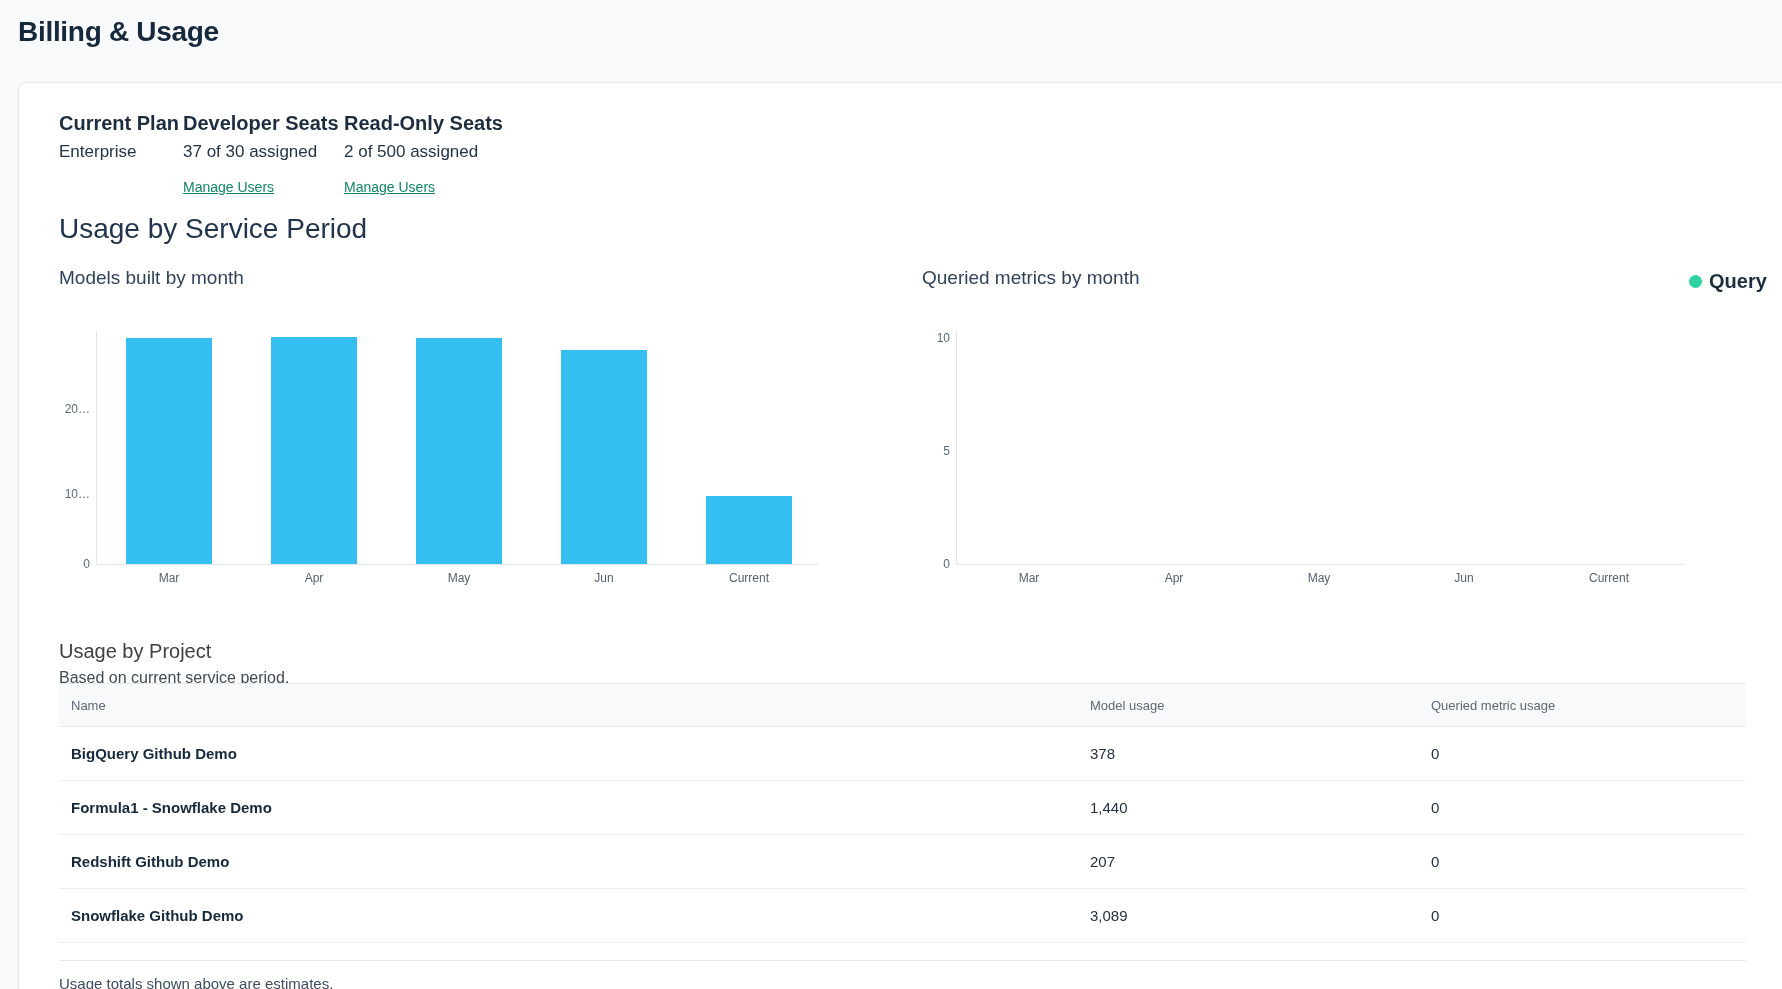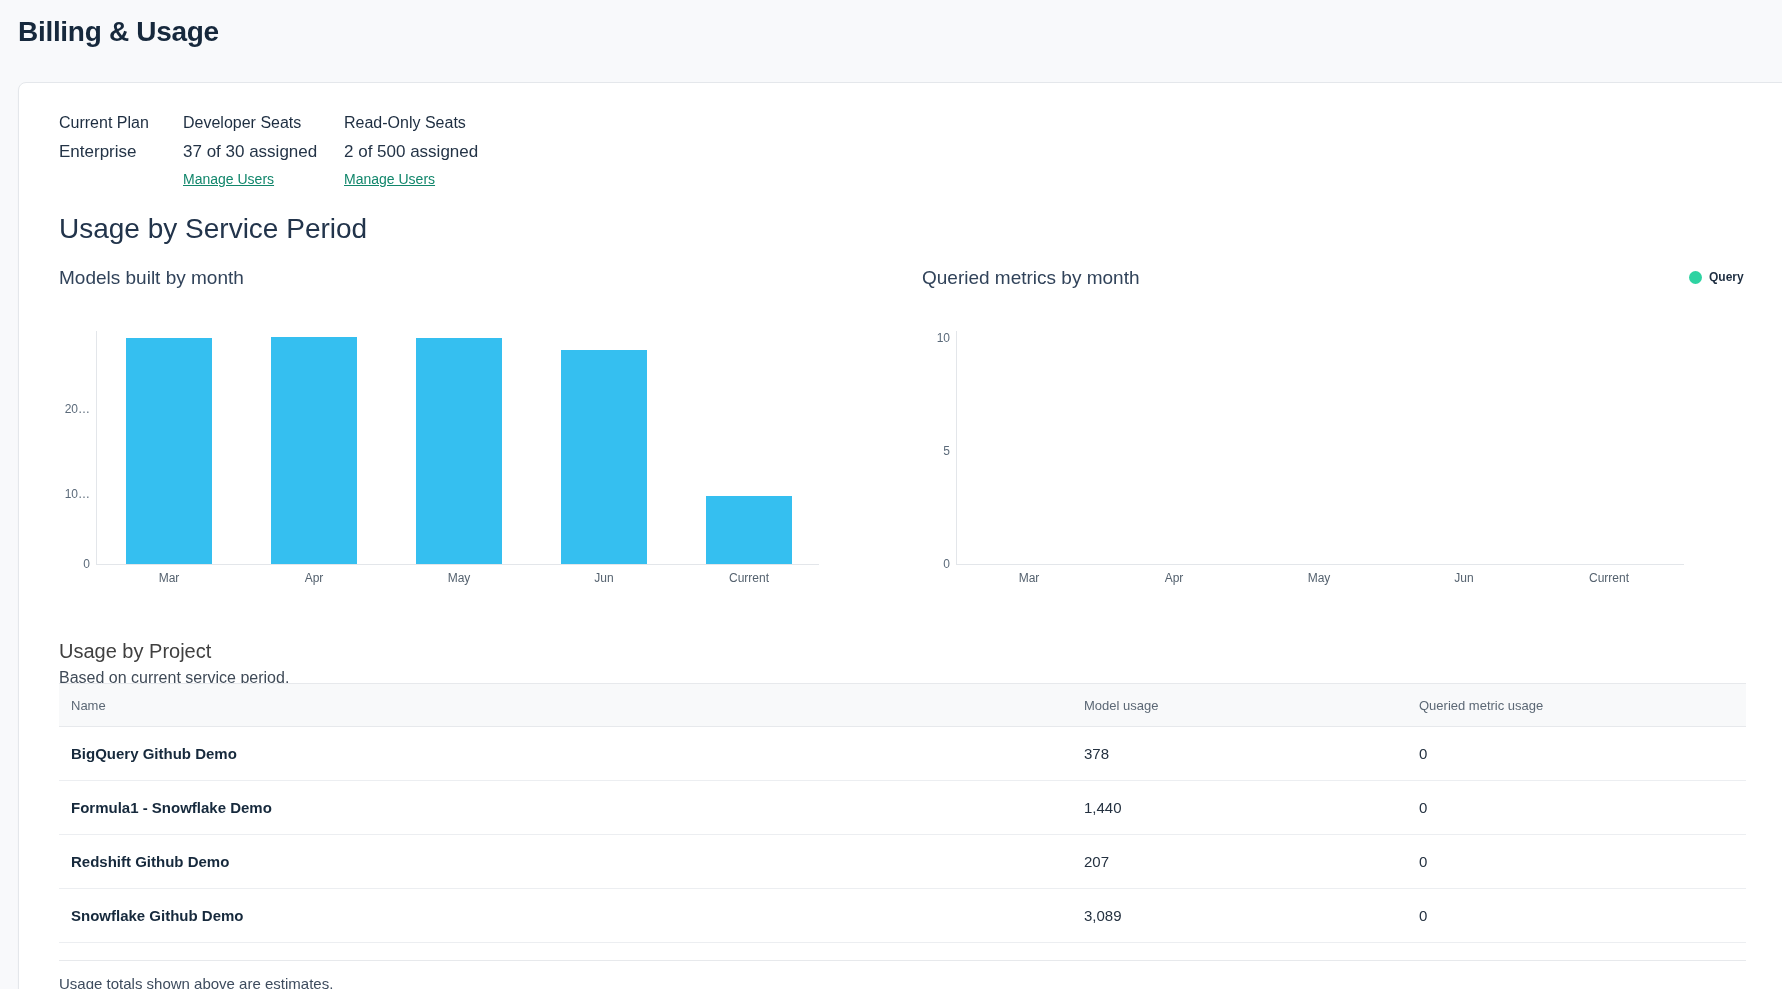--- a/index.html
+++ b/index.html
@@ -19,31 +19,31 @@
     width:1790px; height:960px;
     background:#ffffff;
     border:1px solid #e4e7eb;
     border-radius:8px;
     box-shadow:0 1px 2px rgba(16,24,40,0.03);
   }
   
   .plan-summary { position:absolute; left:40px; top:30px; display:flex; }
   .plan-col-1 { width:124px; }
   .plan-col-2 { width:161px; }
-  .plan-label { font-size:16px; font-weight:400; color:#1d2d40; line-height:20px; margin-bottom:8px; }
-  .plan-value { font-size:17px; color:#243447; line-height:22px; margin-bottom:7px; }
+  .plan-label { font-size:20px; font-weight:700; color:#1d2d40; line-height:20px; margin-bottom:8px; }
+  .plan-value { font-size:17px; color:#243447; line-height:22px; margin-bottom:15px; }
   .plan-link  { font-size:14px; color:#11866b; text-decoration:underline; line-height:18px; display:inline-block; cursor:pointer; }
   
   .usage-period-title { position:absolute; left:40px; top:130px; font-size:28px; font-weight:400; color:#22344b; }
   .chart-title { position:absolute; top:184px; font-size:19px; font-weight:400; color:#31435a; }
   .chart-title.left { left:40px;text-align:center; }
   .chart-title.right { left:903px; }
   .legend { position:absolute; left:1670px; top:187px; display:flex; align-items:center; gap:7px; }
   .legend-dot { width:13px; height:13px; border-radius:50%; }
-  .legend-label { font-size:12px; font-weight:700; color:#1d2d40; }
+  .legend-label { font-size:20px; font-weight:700; color:#1d2d40; }
   
   .plot {
     position:absolute; top:248px; height:233px;
     border-left:1px solid #e3e6ea;
     border-bottom:1px solid #e3e6ea;
   }
   .plot.left  { left:77px;  width:722px; }
   .plot.right { left:937px; width:727px; }
   .ytick {
     position:absolute; right:calc(100% + 7px); transform:translateY(-50%);
@@ -53,21 +53,21 @@
     position:absolute; top:240px; transform:translateX(-50%);
     font-size:12px; color:#55626f; white-space:nowrap;
   }
   .bar { position:absolute; bottom:0; }
   
   .project-title { position:absolute; left:40px; top:557px; font-size:20px; font-weight:400; color:#404040; }
   .project-subtitle { position:absolute; left:40px; top:586px; font-size:16px; color:#3f4a57; }
   .usage-table { position:absolute; left:40px; top:600px; width:1687px; }
   .t-row {
     display:grid; grid-template-columns:1013px 335px 1fr;
-    align-items:center; padding-left:12px;
+    align-items:center; padding-left:12px;gap:6px;
   }
   .t-head {
     height:42px; background:#f8f9fa;
     border-top:1px solid #e7e9ec; border-bottom:1px solid #e7e9ec;
   }
   .t-head .t-cell { font-size:13px; color:#5c6875; }
   .t-body-row { height:53px; border-bottom:1px solid #eceef1; }
   .t-name { font-size:15px; font-weight:700; color:#16293c; }
   .t-num  { font-size:15px; color:#243140; }
   .bottom-divider { position:absolute; left:40px; top:877px; width:1687px; height:1px; background:#e7e9ec; }

